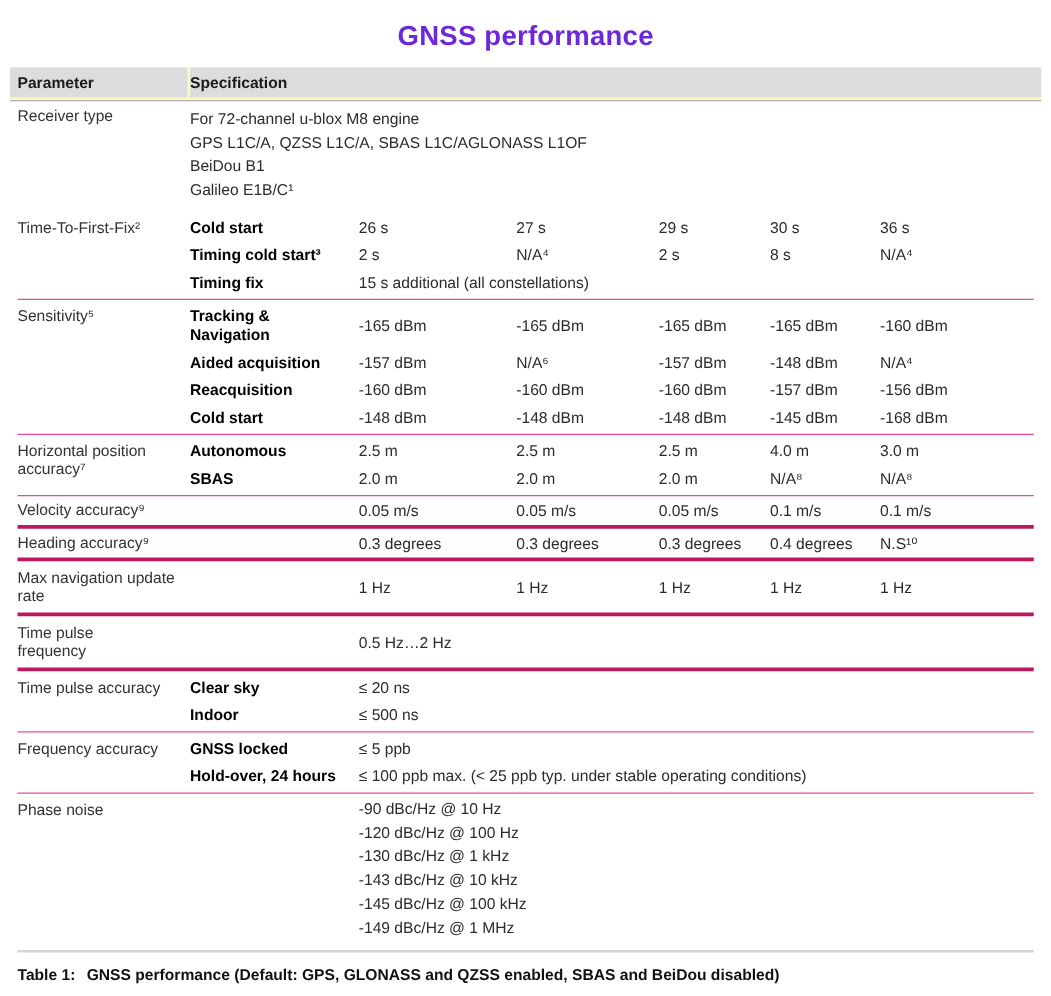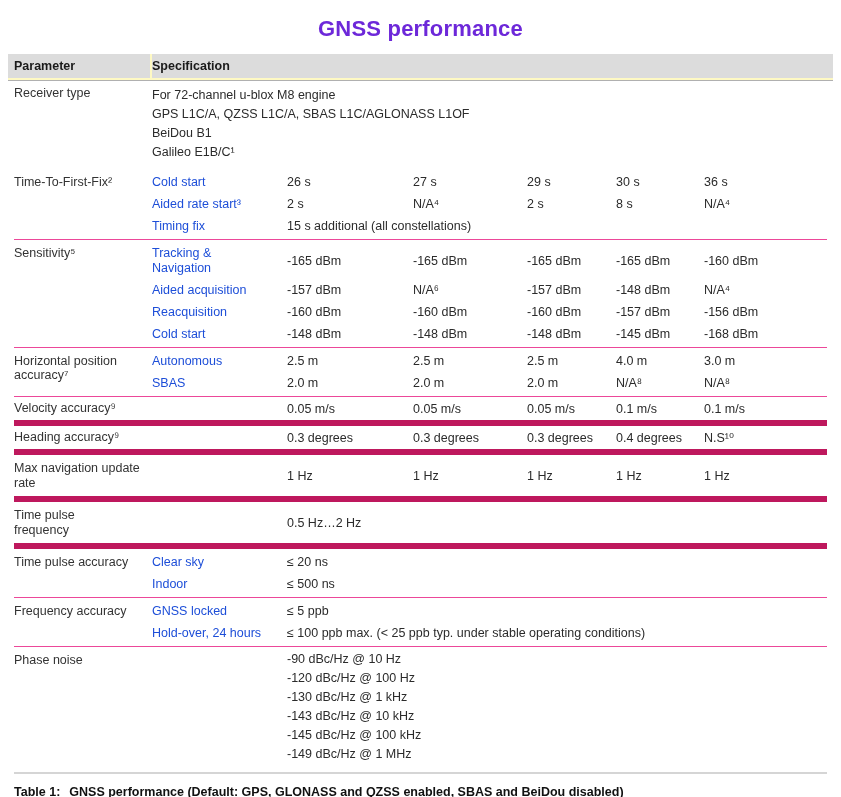--- a/index.html
+++ b/index.html
@@ -30,28 +30,28 @@
   .pcell.np{padding-top:0;}
   
   .group{display:grid;grid-template-columns:138px 1fr;border-bottom:1px solid #ec4899;padding:2px 0;}
   .rows{display:block;}
   .row{
     display:grid;grid-template-columns:135px 126px 114px 89px 88px 1fr;
     align-items:center;min-height:22px;
   }
   .row.tall{min-height:37px;}
   .row.thin{min-height:19px;}
-  .lcell{padding-right:8px;color:#1d4ed8;line-height:15px;}
+  .lcell{padding-right:8px;color:#000000;line-height:15px;font-weight:bold;}
   .lcell.narrow{max-width:80px;}
   .vcell{color:#2b2b2b;}
   .vcell.span{grid-column:2 / -1;}
   
   .prow{
     display:grid;grid-template-columns:138px 135px 126px 114px 89px 88px 1fr;
-    align-items:center;border-bottom:6px solid #be185d;min-height:21px;padding:1px 0;
+    align-items:center;border-bottom:3px solid #be185d;min-height:21px;padding:1px 0;
   }
   .prow.tall{min-height:39px;}
   .prow .plabel{padding-right:10px;color:#333;line-height:15px;}
   .plabel.narrow2{max-width:88px;}
   
   .caption{
     margin-top:3px;border-top:2px solid #d5d5d5;padding-top:11px;
     font-weight:bold;color:#111;font-size:12.5px;
   }
   .caption .cap-label{margin-right:9px;}
@@ -86,21 +86,21 @@
     <div class="rows">
       <div class="row">
         <div class="lcell">Cold start</div>
         <div class="vcell">26 s</div>
         <div class="vcell">27 s</div>
         <div class="vcell">29 s</div>
         <div class="vcell">30 s</div>
         <div class="vcell">36 s</div>
       </div>
       <div class="row">
-        <div class="lcell">Aided rate start³</div>
+        <div class="lcell">Timing cold start³</div>
         <div class="vcell">2 s</div>
         <div class="vcell">N/A⁴</div>
         <div class="vcell">2 s</div>
         <div class="vcell">8 s</div>
         <div class="vcell">N/A⁴</div>
       </div>
       <div class="row">
         <div class="lcell">Timing fix</div>
         <div class="vcell span">15 s additional (all constellations)</div>
       </div>

